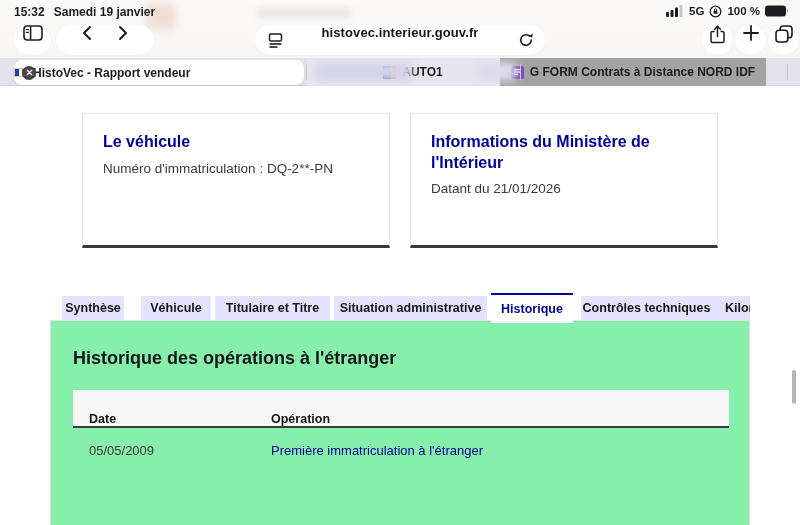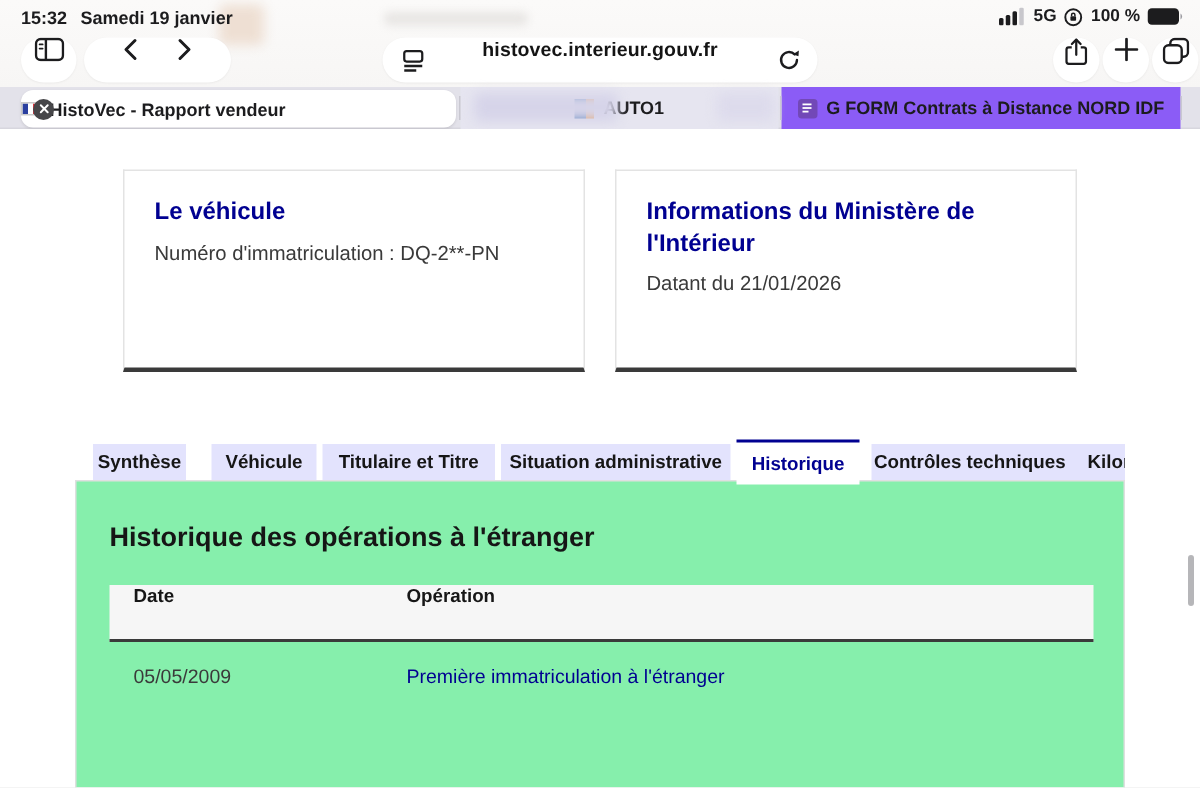--- a/index.html
+++ b/index.html
@@ -37,21 +37,21 @@
   
   .tabstrip { position:absolute; top:58px; left:0; width:800px; height:28px;
     background:#e3e2ea; border-bottom:1px solid rgba(0,0,0,0.05); }
   .tab-active { position:absolute; left:14px; top:2px; width:290px; height:25px; background:#fff;
     border-radius:8px; box-shadow:0 1px 2px rgba(0,0,0,0.10); display:flex; align-items:center; justify-content:flex-start; }
   .tab-close { position:absolute; left:8px; top:5.5px; width:14px; height:14px; border-radius:50%;
     background:#464649; display:flex; align-items:center; justify-content:center; }
   .tab-title { font-size:12px; font-weight:600; color:#1c1c1e; margin-left:6px; white-space:nowrap; }
   .tab-bg { position:absolute; top:0; height:28px; display:flex; align-items:center; justify-content:center; }
   .tab2 { left:307px; width:212px; background:#e6e5f0; }
-  .tab3 { left:521px; width:266px; background:#8b5cf6; }
+  .tab3 { left:500px; width:266px; background:#a3a3a3; }
   .tab-bg .tab-title { font-weight:600; }
   .tab-sep { position:absolute; top:6px; width:1px; height:16px; background:#c9c8d1; }
   .ghost-lav1 { left:316px; top:62px; width:96px; height:19px; background:#d6d4e9; filter:blur(4px); }
   .ghost-lav2 { left:478px; top:62px; width:38px; height:19px; background:#dddbec; filter:blur(4px); }
 
   .favicon-flag { width:13px; height:9px; border:0.5px solid #c9c9c9;
     background:linear-gradient(90deg,#2a3f9f 33.3%,#ffffff 33.3% 66.6%,#e1333e 66.6%); }
   .favicon-auto1 { width:13px; height:13px;
     background:linear-gradient(90deg,#1d5ba4 60%,#f28a1d 60%); }
   .favicon-gform { width:13px; height:13px; border-radius:2.5px; background:#7248b7;
@@ -77,21 +77,21 @@
   .ntab-active { left:491px; width:82px; top:207px; height:30px; background:#ffffff;
     color:#000091; border-top:2px solid #000091; z-index:3; }
   .ntab6 { left:581px; width:131px; }
   .ntab7 { left:712px; width:38px; overflow:hidden; justify-content:flex-start; padding-left:13px; }
 
   .panel { position:absolute; left:50px; top:234px; width:700px; height:205px; background:#86efac;
     border:1px solid #dfdfdf; border-bottom:none; z-index:2; }
   .panel-heading { position:absolute; left:22px; top:27px; font-size:18px; font-weight:700; color:#161616; }
 
   .rtable { position:absolute; left:22px; top:69px; width:656px; font-size:12.5px; }
-  .rtable .thead { display:flex; height:38px; align-items:flex-start; background:#f6f6f6;
+  .rtable .thead { display:flex; height:38px; align-items:flex-end; background:#f6f6f6;
     border-bottom:2px solid #3a3a3a; font-weight:700; color:#161616; }
   .rtable .trow { display:flex; height:44px; align-items:center; color:#3a3a3a; font-size:13px; }
   .cell-date { width:198px; padding-left:16px; }
   .cell-op { flex:1; padding-left:0; }
   .op-link { color:#000091; text-decoration:none; cursor:pointer; }
 
   .scroll-thumb { position:absolute; left:792px; top:284px; width:4px; height:34px;
     background:#9d9da2; border-radius:2px; opacity:.75; z-index:5; }
 
   svg { display:block; }

